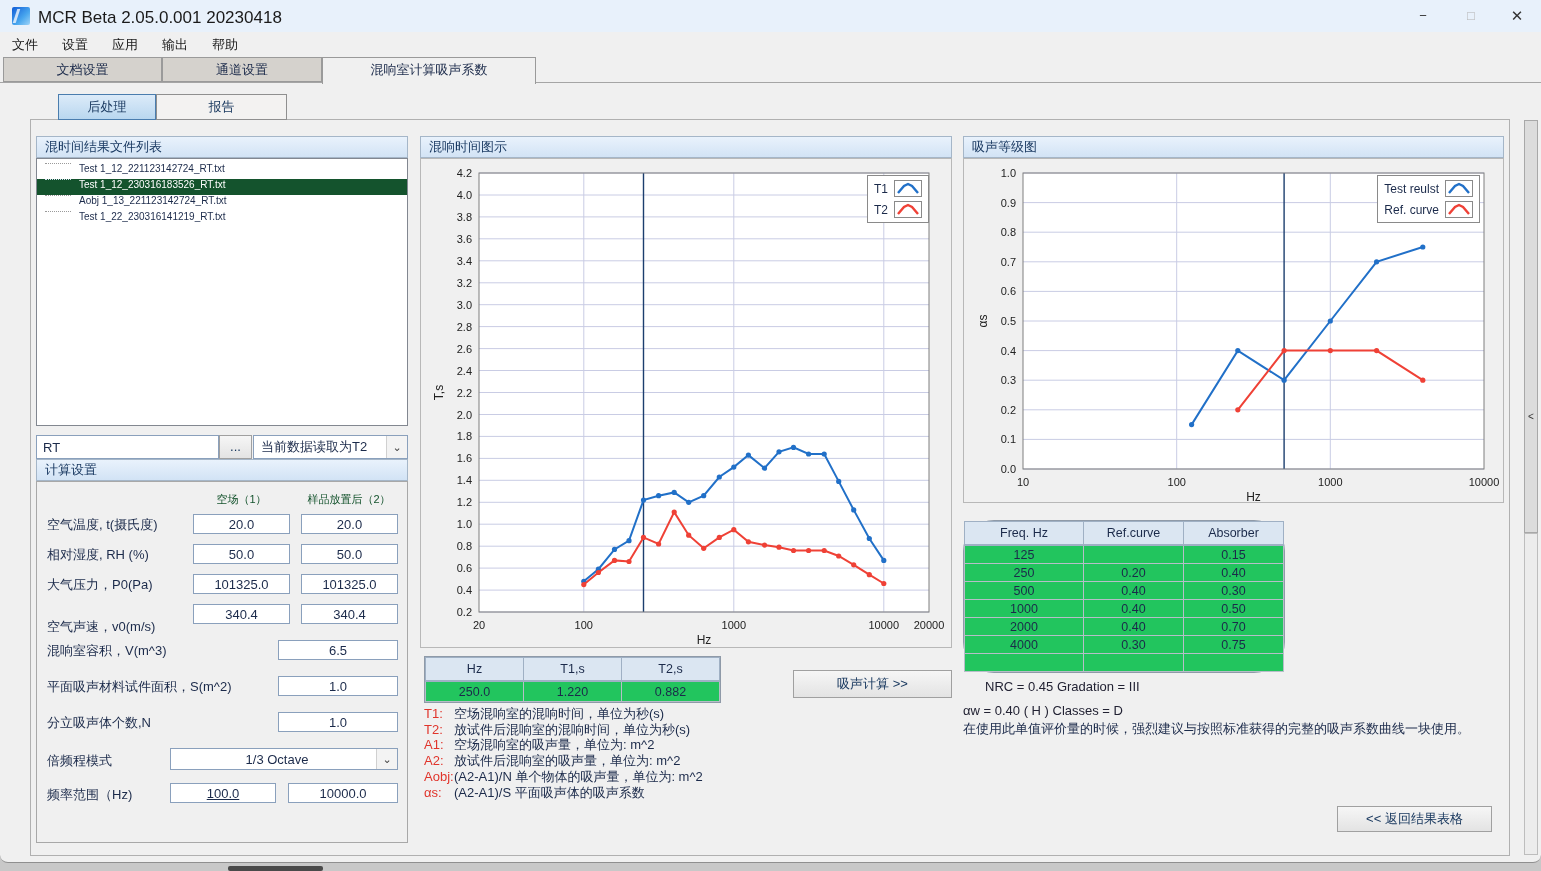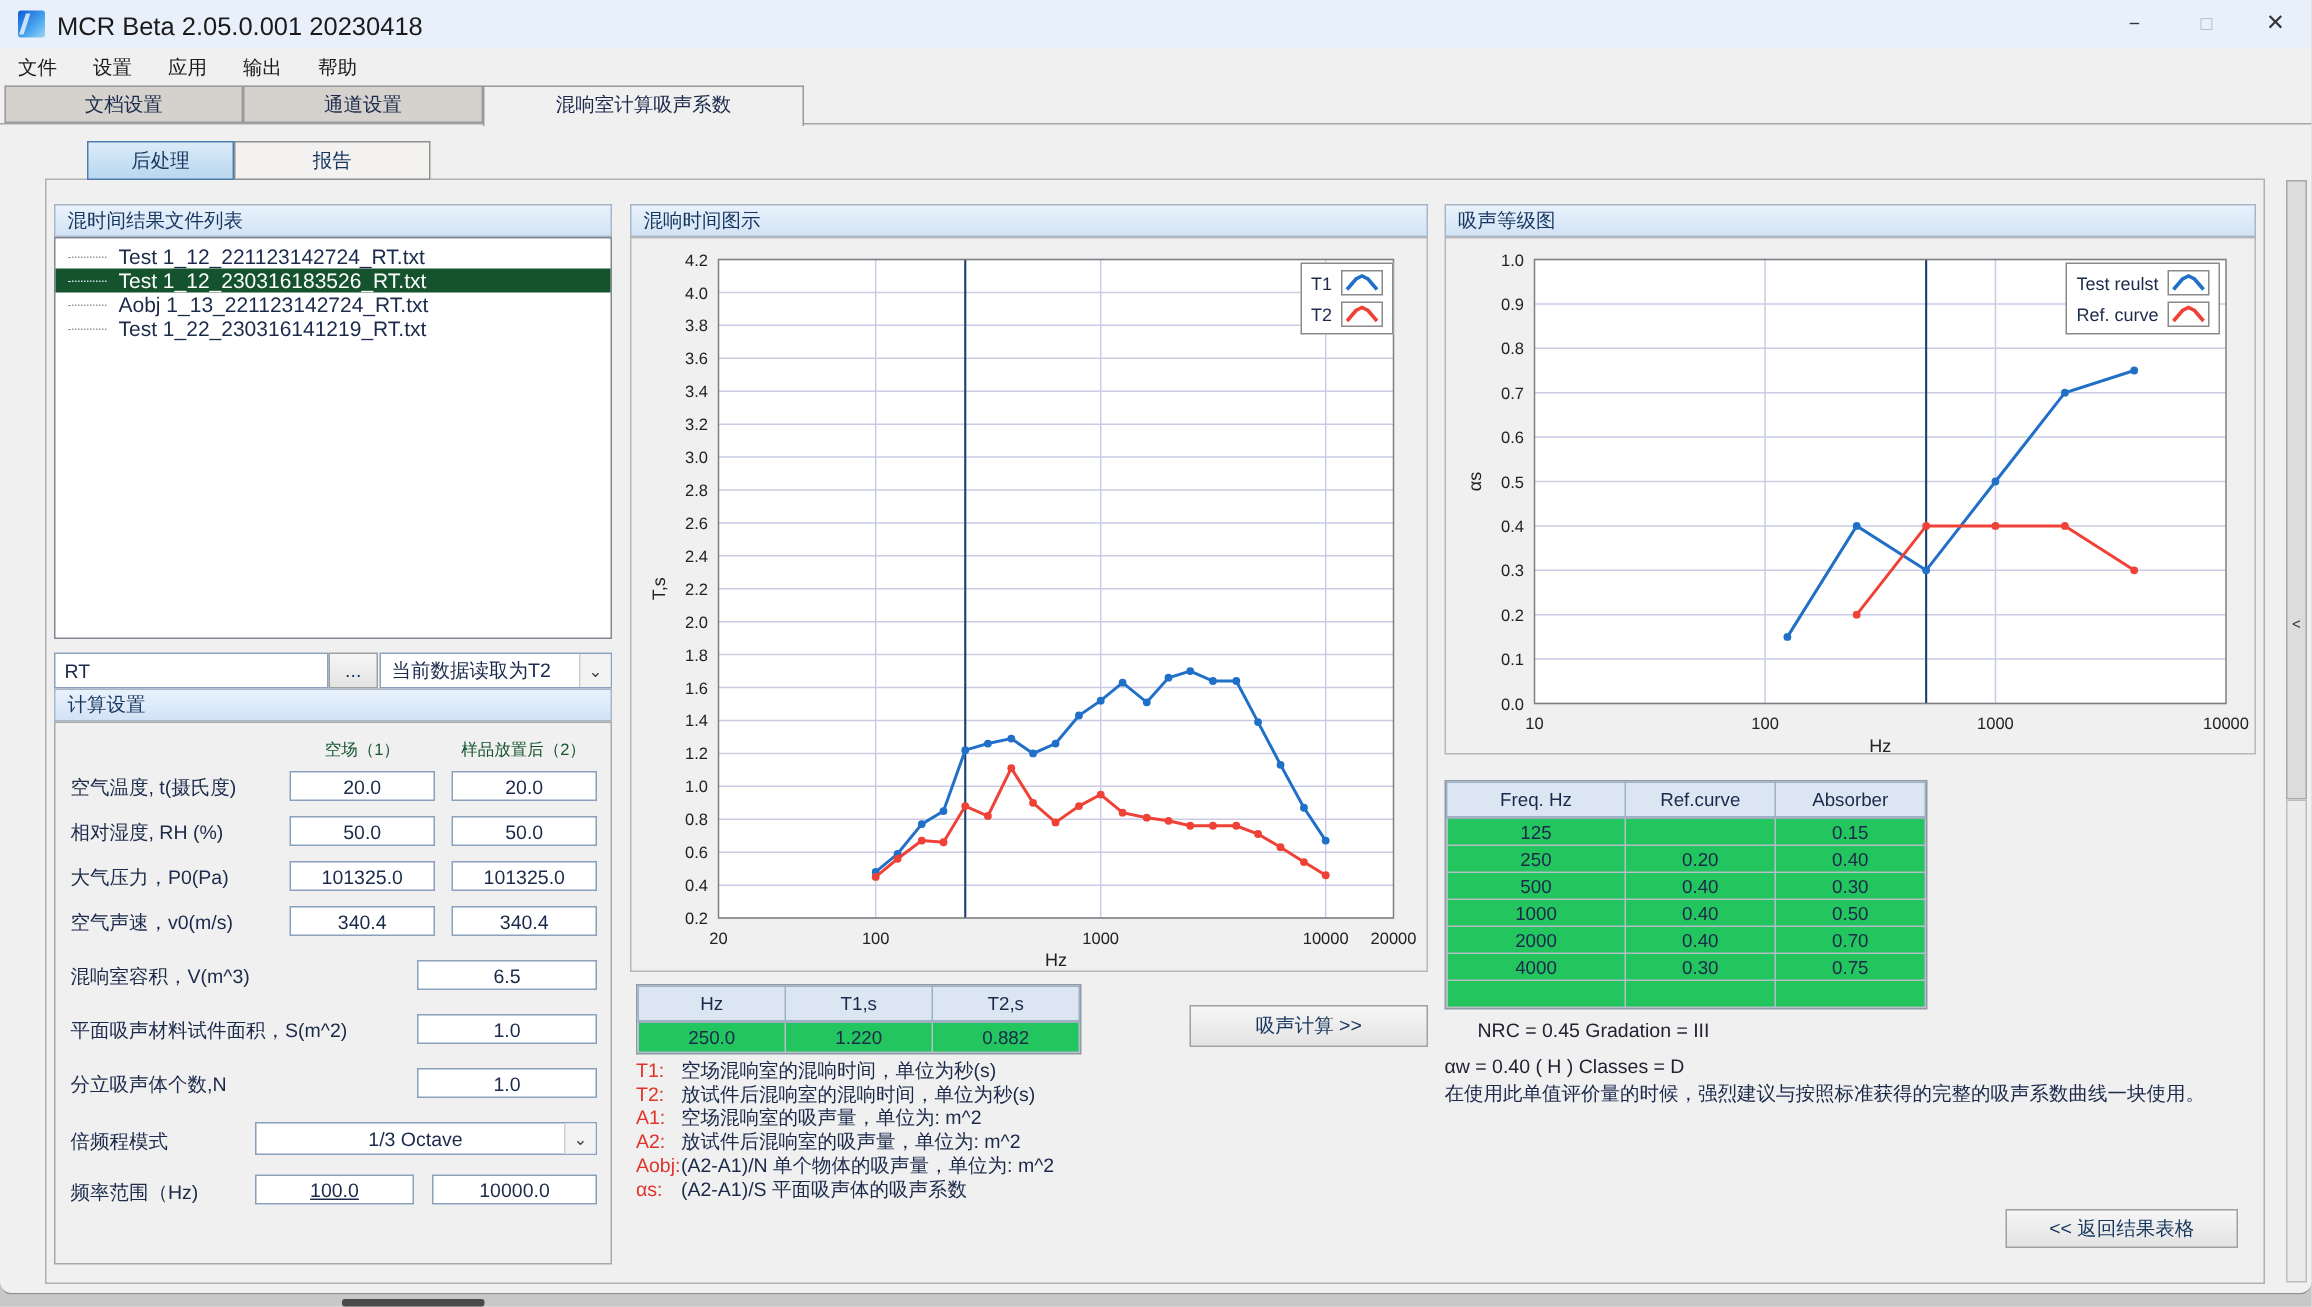--- a/index.html
+++ b/index.html
@@ -24,21 +24,21 @@
   .tab.active{height:27px;background:#f0f0f0;border-bottom:none;z-index:3;}
   .subtab{top:94px;height:26px;box-sizing:border-box;text-align:center;line-height:24px;font-size:13px;color:#15355c;z-index:4;}
   .subtab.active{background:linear-gradient(#dcebf9,#b9d7ef);border:1px solid #4a7dae;}
   .subtab.plain{background:#f3f2f1;border:1px solid #8f8f8f;}
   #outerframe{left:30px;top:119px;width:1480px;height:737px;border:1px solid #b0b0b0;box-sizing:border-box;background:#f0f0f0;}
   
   .phead{height:22px;background:linear-gradient(#e9f2fc,#d2e3f5);border:1px solid #a5b6c8;box-sizing:border-box;
     font-size:13px;color:#16365f;padding-left:8px;line-height:20px;}
   
   #file-list{left:36px;top:158px;width:372px;height:268px;background:#fff;border:1px solid #828790;box-sizing:border-box;padding-top:4px;}
-  .fitem{height:16px;display:flex;align-items:center;font-size:14px;color:#1b2a4a;padding-left:8px;}
+  .fitem{height:16px;display:flex;align-items:flex-start;font-size:10px;color:#1b2a4a;padding-left:8px;}
   .fitem .tree{width:26px;height:0;border-bottom:1px dotted #9a9a9a;margin-right:8px;flex:none;}
   .fitem.sel{background:#14532d;color:#fff;}
   .fitem.sel .tree{border-color:#cfe0f0;}
   
   .txtin{height:24px;border:1px solid #8aa0bc;background:#fff;box-sizing:border-box;font-size:13px;color:#1b2a4a;padding:0 6px;}
   .btn{background:linear-gradient(#f6f6f6,#e3e3e3);border:1px solid #a0a0a0;box-sizing:border-box;
     text-align:center;color:#15355c;font-size:13px;}
   .combo{background:#fff;border:1px solid #8aa0bc;box-sizing:border-box;display:flex;align-items:center;}
   .combo .ctext{flex:1;font-size:13px;color:#1b2a4a;padding-left:7px;white-space:nowrap;}
   .combo .carr{width:20px;height:100%;background:#f3f3f3;border-left:1px solid #d0d0d0;display:flex;align-items:center;justify-content:center;font-size:11px;color:#444;}
@@ -155,21 +155,21 @@
     <input class="fld" style="left: 251px; top: 301px; width: 110px;" value="10000.0">
   <div class="clabel" style="top:34px">空气温度, t(摄氏度)</div>
     <input class="fld" style="left: 156px; top: 32px; width: 97px;" value="20.0">
     <input class="fld" style="left: 264px; top: 32px; width: 97px;" value="20.0">
       <div class="clabel" style="top:64px">相对湿度, RH (%)</div>
     <input class="fld" style="left: 156px; top: 62px; width: 97px;" value="50.0">
     <input class="fld" style="left: 264px; top: 62px; width: 97px;" value="50.0">
       <div class="clabel" style="top:94px">大气压力，P0(Pa)</div>
     <input class="fld" style="left: 156px; top: 92px; width: 97px;" value="101325.0">
     <input class="fld" style="left: 264px; top: 92px; width: 97px;" value="101325.0">
-      <div class="clabel" style="top:124px">空气声速，v0(m/s)</div>
+      <div class="clabel" style="top:136px">空气声速，v0(m/s)</div>
     <input class="fld" style="left: 156px; top: 122px; width: 97px;" value="340.4">
     <input class="fld" style="left: 264px; top: 122px; width: 97px;" value="340.4">
       <div class="clabel" style="top:160px">混响室容积，V(m^3)</div>
     <input class="fld" style="left: 241px; top: 158px; width: 120px;" value="6.5">
       <div class="clabel" style="top:196px">平面吸声材料试件面积，S(m^2)</div>
     <input class="fld" style="left: 241px; top: 194px; width: 120px;" value="1.0">
       <div class="clabel" style="top:232px">分立吸声体个数,N</div>
     <input class="fld" style="left: 241px; top: 230px; width: 120px;" value="1.0">
     </div>
 
@@ -387,21 +387,21 @@
           <span>Ref. curve</span>
           <span class="lgicon">
             <svg width="26" height="15" xmlns="http://www.w3.org/2000/svg">
               <polyline points="3,12 9,5 13,3 17,5 23,12" fill="none" stroke="#ef4136" stroke-width="2.4"></polyline>
             </svg>
           </span>
         </div>
       </div>
   </div>
 
-  <div id="abs-table" class="tblwrap abs" style="left:963px;top:520px;">
+  <div id="abs-table" class="tblwrap abs" style="left:963px;top:520px;border-radius:31px;">
       <table>
         <thead>
           <tr>
             <th>Freq. Hz</th>
             <th>Ref.curve</th>
             <th>Absorber</th>
           </tr>
         </thead>
         <tbody>
           <tr>

